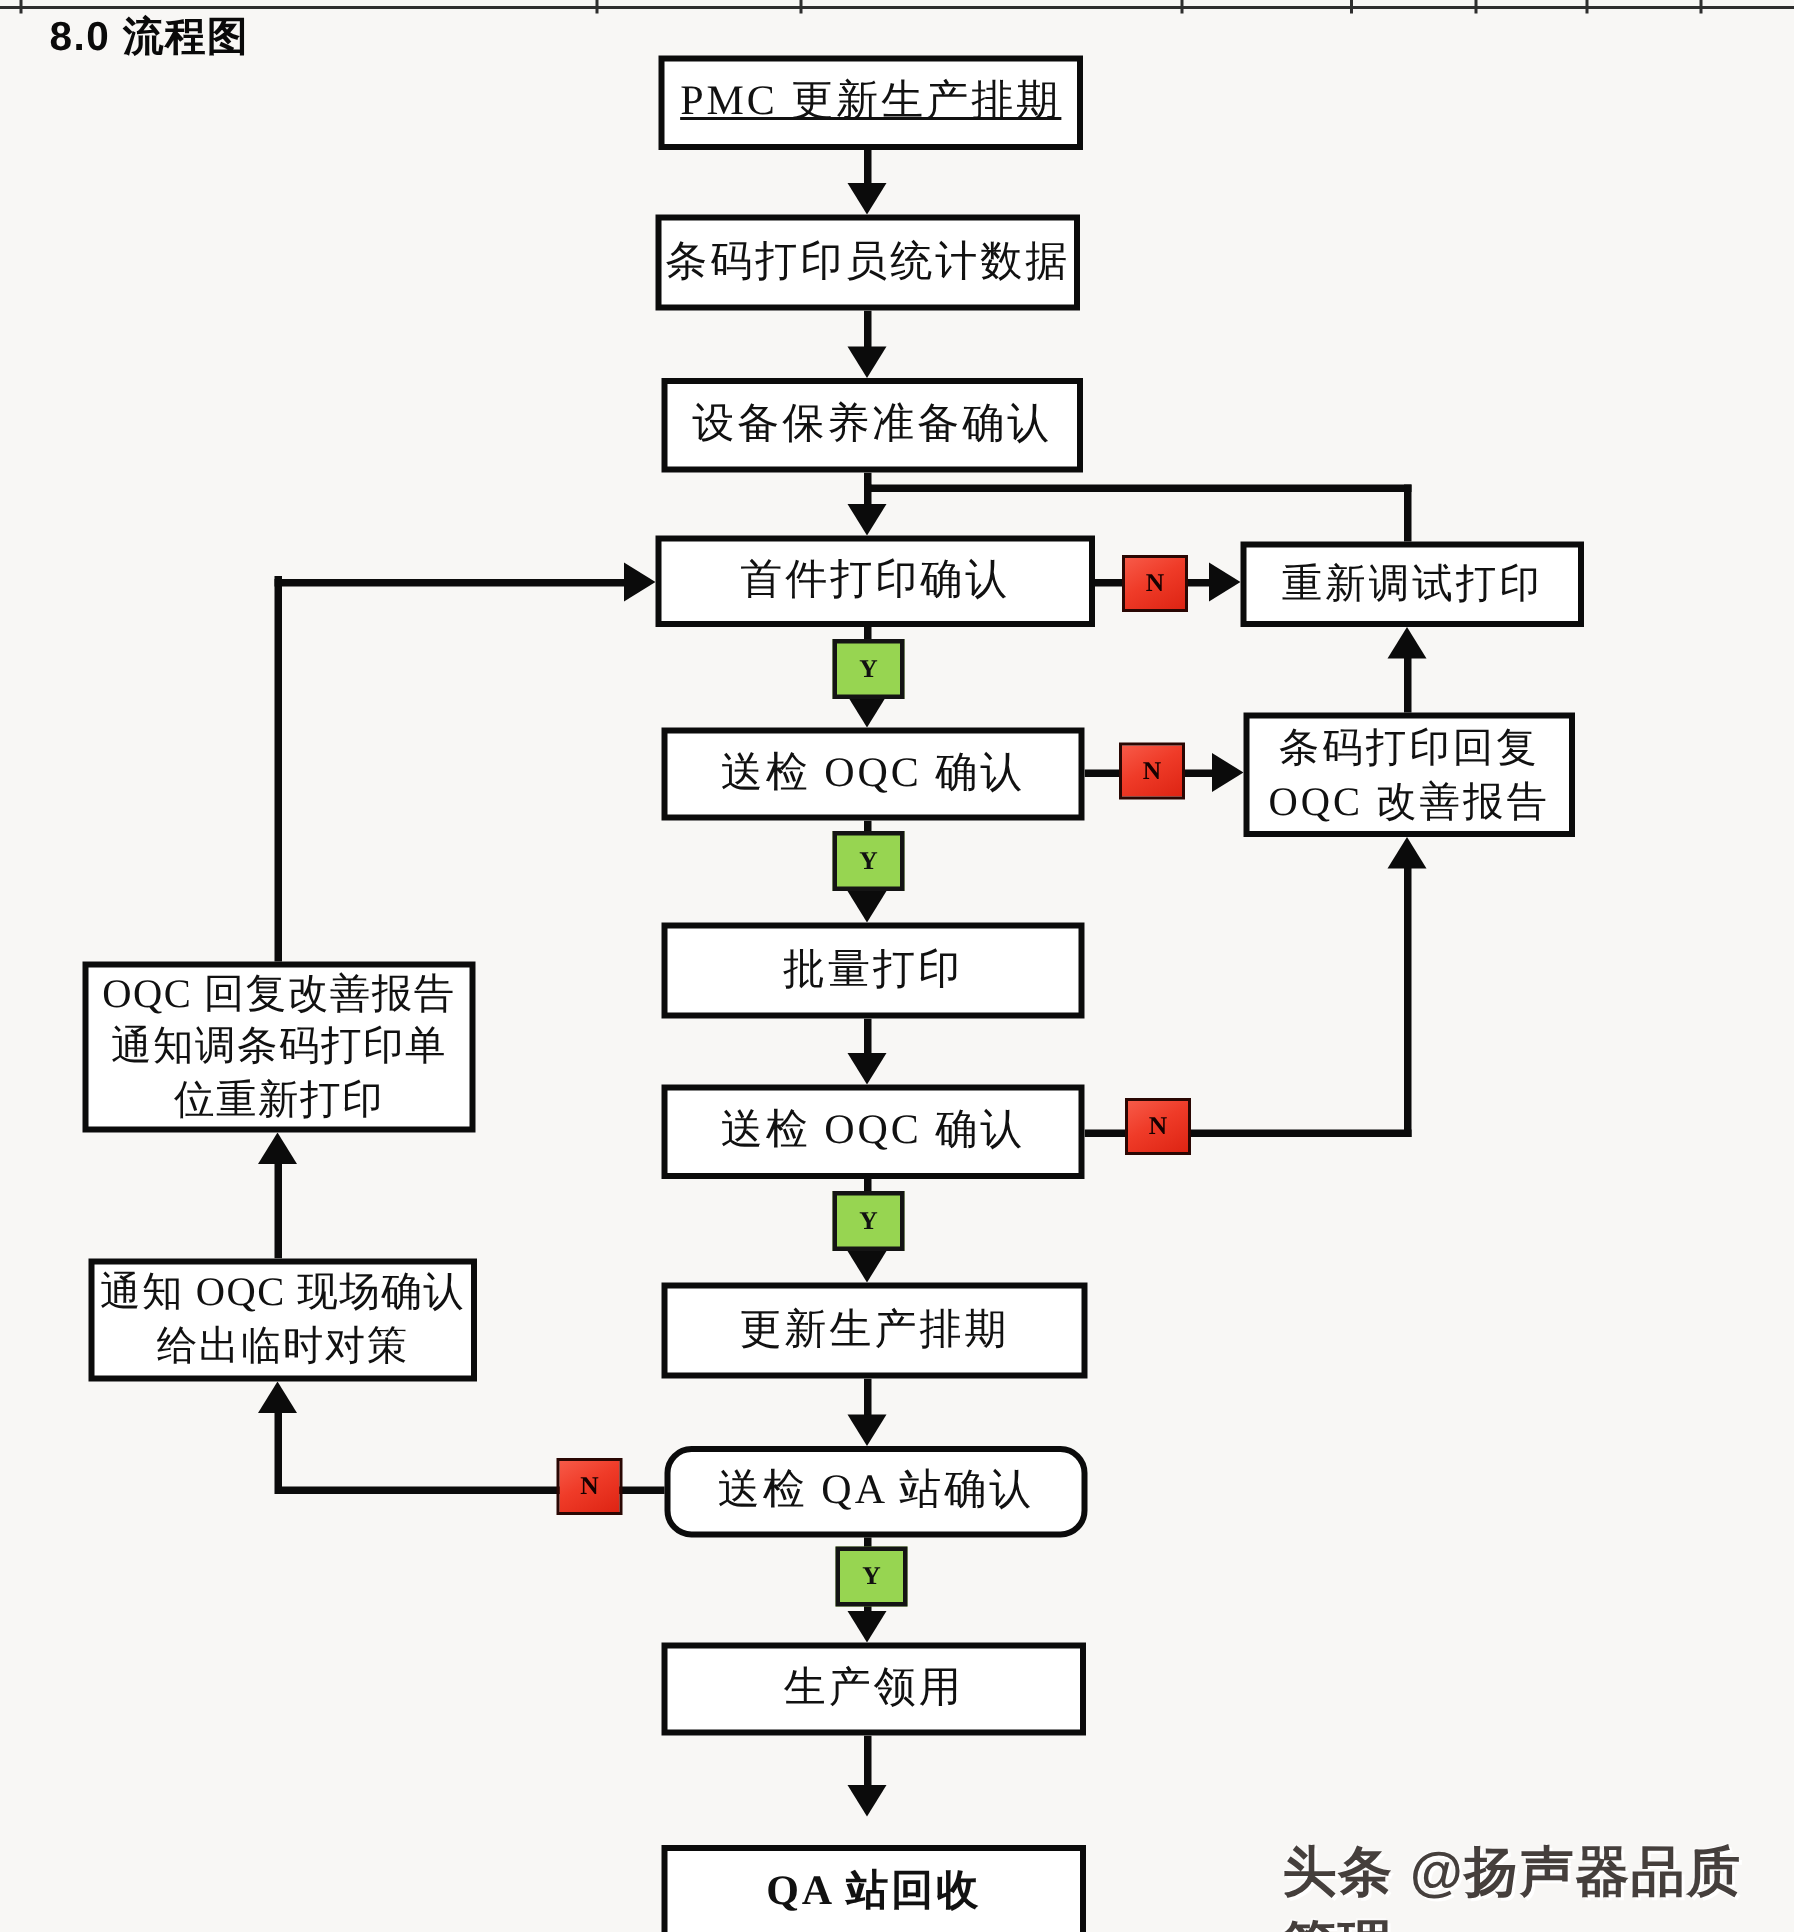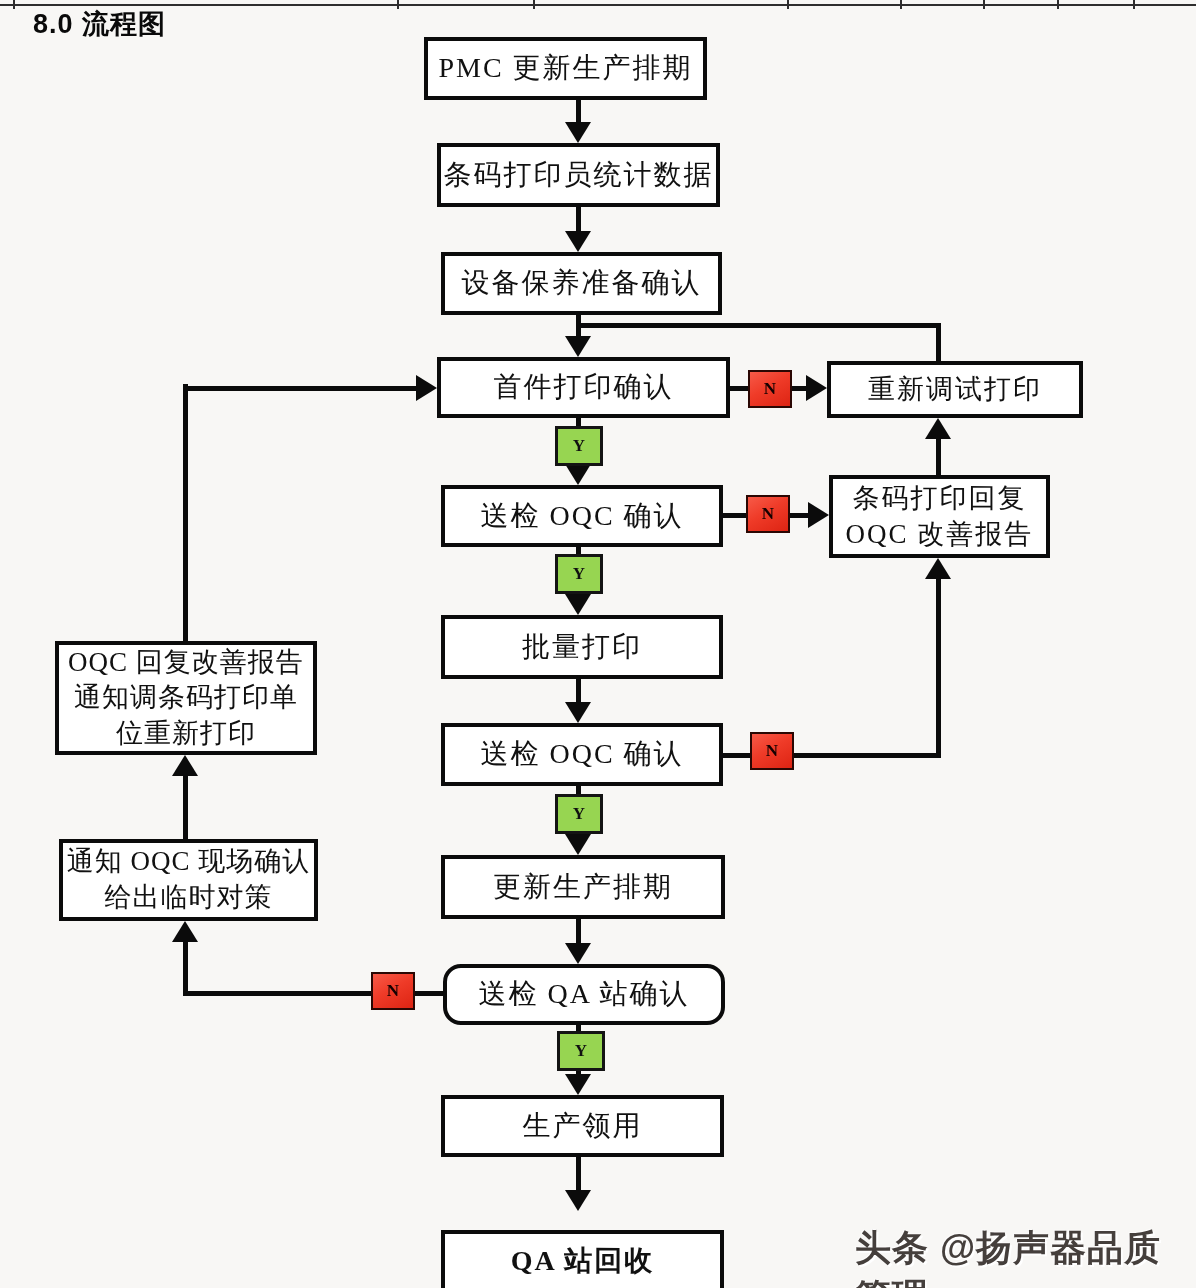--- a/index.html
+++ b/index.html
@@ -116,32 +116,32 @@
 <div class="line" style="left:183px;top:384px;width:5px;height:259px;"></div>
 <div class="line" style="left:183px;top:386px;width:233px;height:5px;"></div>
 <div class="ah-r" style="left:416px;top:375px;"></div>
 
 <div class="line" style="left:576px;top:1025px;width:5px;height:52px;"></div>
 <div class="ah-d" style="left:565px;top:1074px;"></div>
 
 <div class="line" style="left:576px;top:1157px;width:5px;height:36px;"></div>
 <div class="ah-d" style="left:565px;top:1190px;"></div>
 
-<div class="node" style="left:424px;top:37px;width:283px;height:63px;"><span>PMC 更新生产排期</span></div>
+<div class="node" style="left:439px;top:37px;width:283px;height:63px;text-decoration:underline;"><span>PMC 更新生产排期</span></div>
 <div class="node" style="left:437px;top:143px;width:283px;height:64px;"><span>条码打印员统计数据</span></div>
 <div class="node" style="left:441px;top:252px;width:281px;height:63px;"><span>设备保养准备确认</span></div>
 <div class="node" style="left:437px;top:357px;width:293px;height:61px;"><span>首件打印确认</span></div>
 <div class="node" style="left:441px;top:485px;width:282px;height:62px;"><span>送检 OQC 确认</span></div>
 <div class="node" style="left:441px;top:615px;width:282px;height:64px;"><span>批量打印</span></div>
 <div class="node" style="left:441px;top:723px;width:282px;height:63px;"><span>送检 OQC 确认</span></div>
 <div class="node" style="left:441px;top:855px;width:284px;height:64px;"><span>更新生产排期</span></div>
 <div class="node" style="left:443px;top:964px;width:282px;height:61px;border-radius:18px;"><span>送检 QA 站确认</span></div>
 <div class="node" style="left:441px;top:1095px;width:283px;height:62px;"><span>生产领用</span></div>
 <div class="node" style="left:441px;top:1230px;width:283px;height:62px;font-weight:bold;"><span>QA 站回收</span></div>
-<div class="node" style="left:827px;top:361px;width:256px;height:57px;font-size:27px;"><span>重新调试打印</span></div>
+<div class="node" style="left:827px;top:361px;width:229px;height:57px;font-size:27px;"><span>重新调试打印</span></div>
 <div class="node" style="left:829px;top:475px;width:221px;height:83px;font-size:27px;"><span>条码打印回复
 OQC 改善报告</span></div>
 <div class="node" style="left:55px;top:641px;width:262px;height:114px;font-size:27px;letter-spacing:1px;"><span>OQC 回复改善报告
 通知调条码打印单
 位重新打印</span></div>
 <div class="node" style="left:59px;top:839px;width:259px;height:82px;font-size:27px;letter-spacing:1px;"><span>通知 OQC 现场确认
 给出临时对策</span></div>
 
 <div class="badge badge-y" style="left:555px;top:426px;">
     <span>Y</span>

